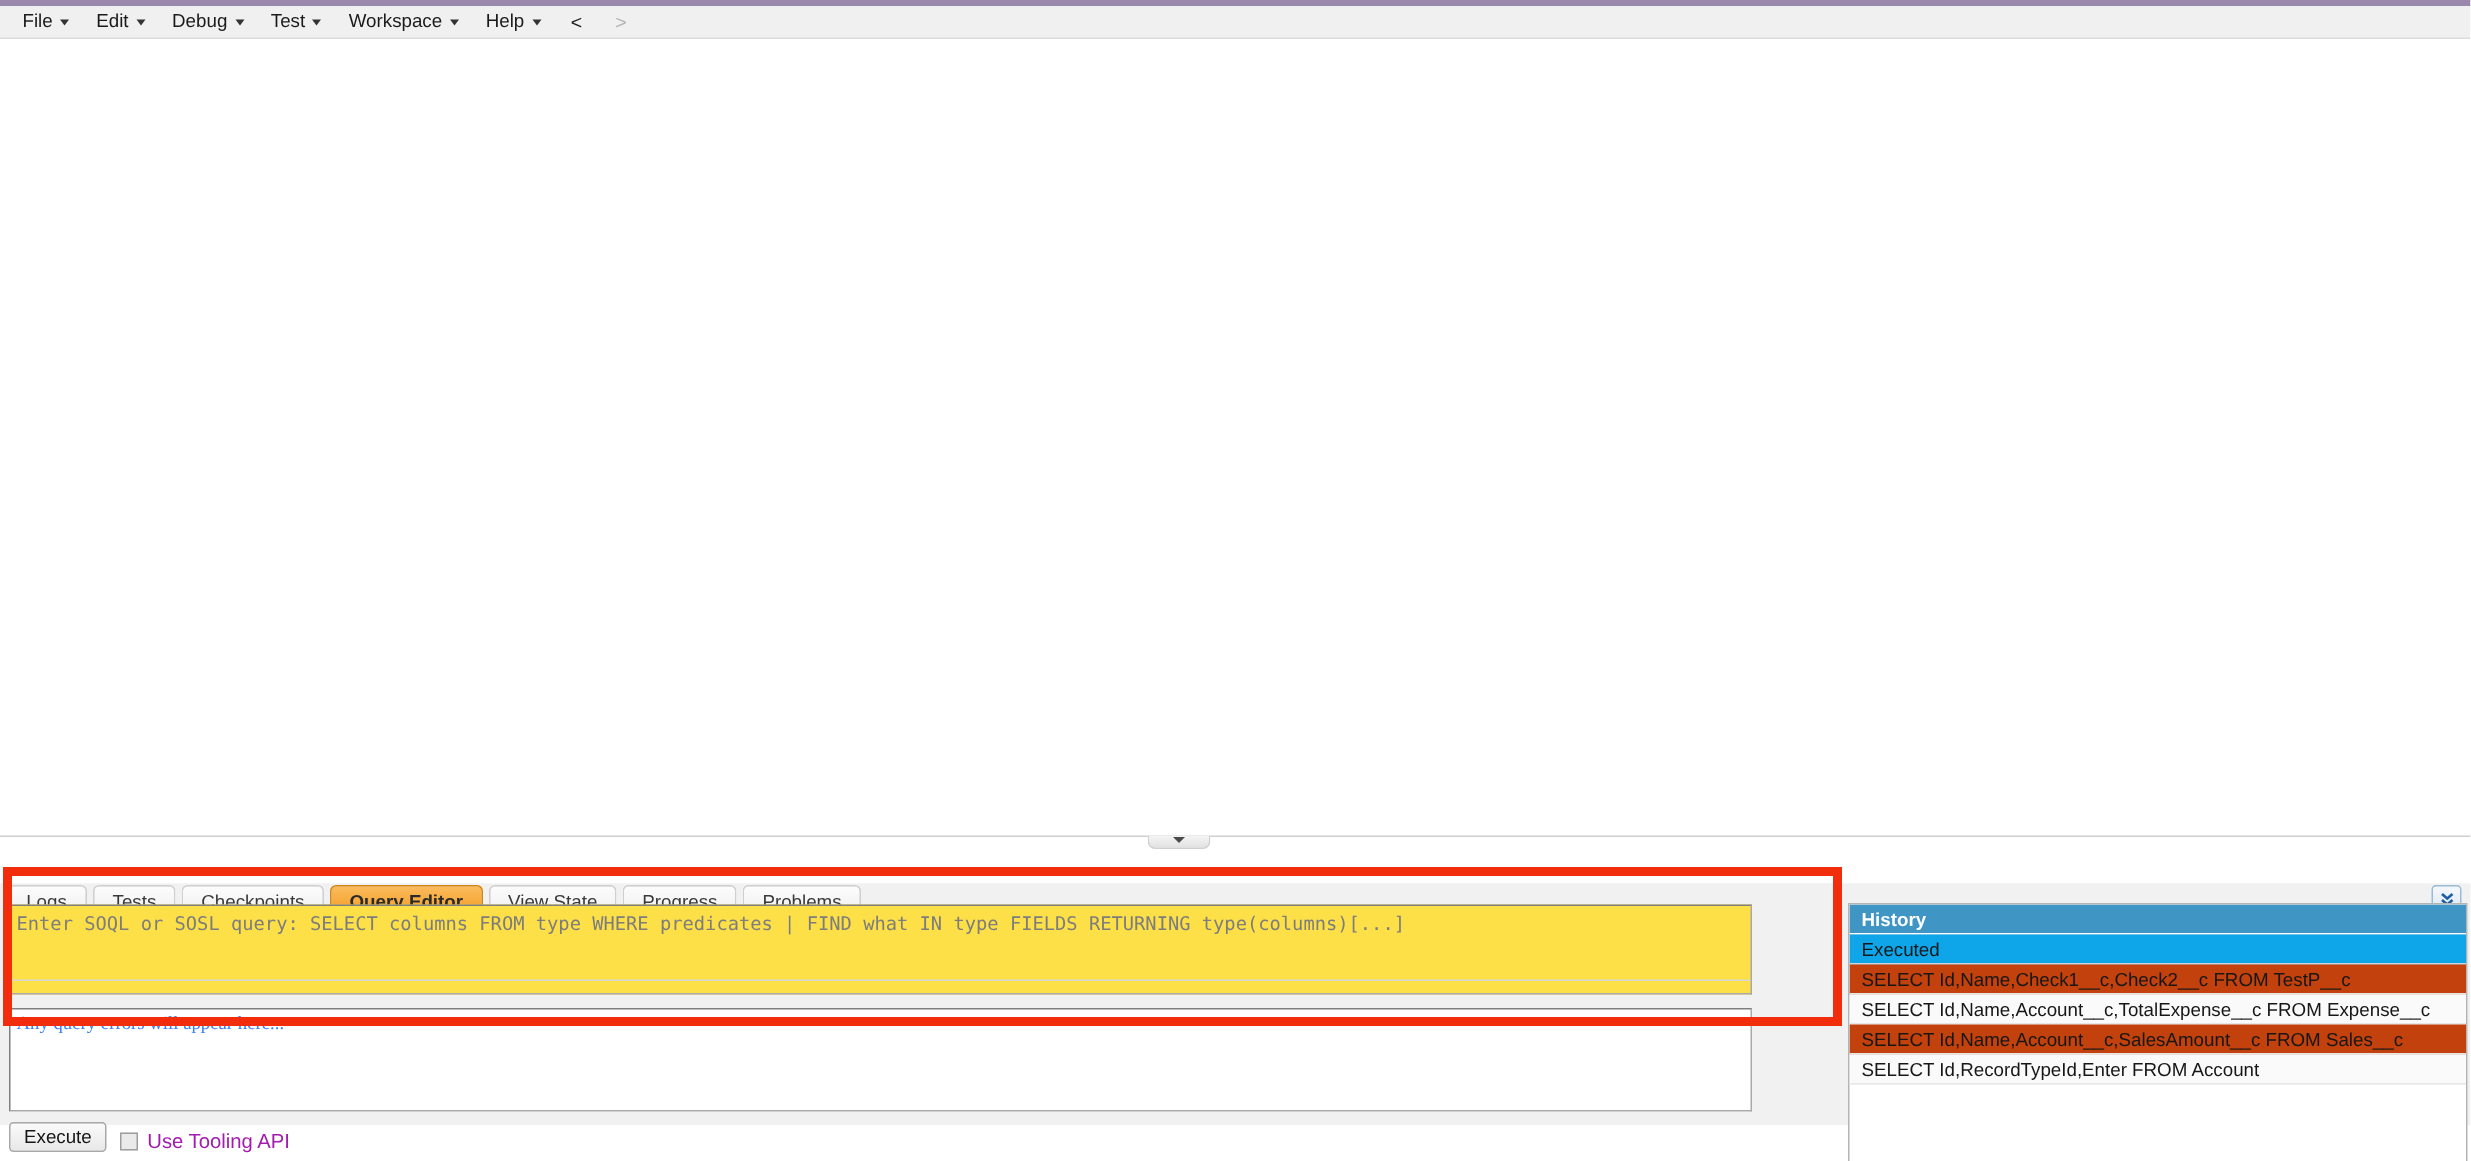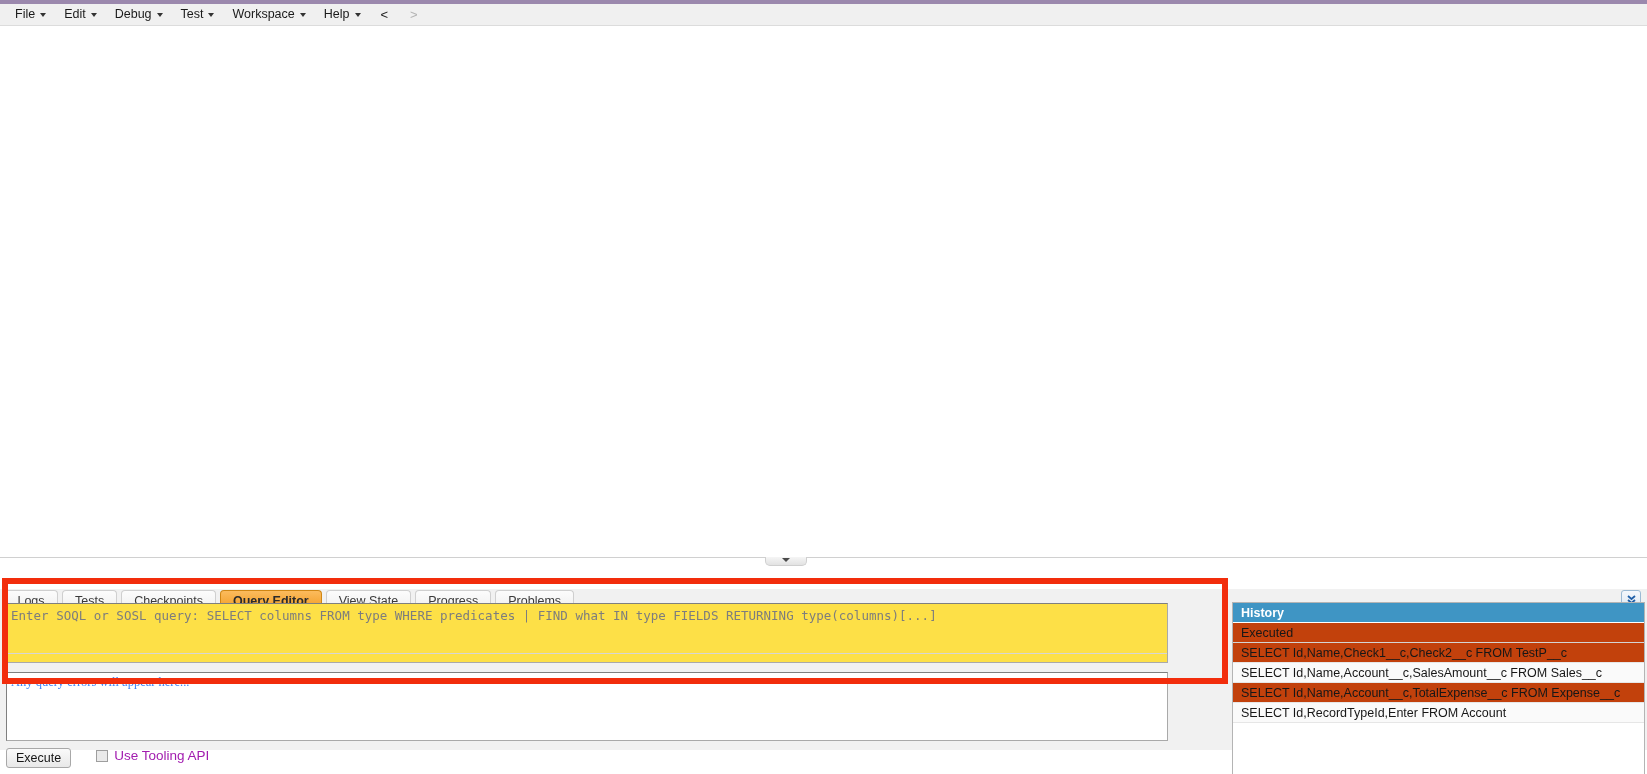--- a/index.html
+++ b/index.html
@@ -155,21 +155,21 @@
   .error-placeholder {
     font-family: Liberation Serif, serif;
     font-size: 12.5px; color: #3b82f6;
     padding: 2px 4px 0 4px;
     white-space: nowrap;
   }
 
   
   .exec-row {
     position: absolute; left: 4px; top: 146px;
-    display: flex; align-items: flex-start; gap: 25px;
+    display: flex; align-items: flex-end; gap: 9px;
   }
   .exec-btn {
     height: 20px; padding: 0 9px;
     font-size: 12.5px; color: #151515;
     background: linear-gradient(#fafafa, #e8e8e8);
     border: 1px solid #a8a8a8; border-radius: 3px;
     display: flex; align-items: center;
     cursor: pointer;
   }
   .checkrow { display: flex; align-items: center; gap: 6px; cursor: pointer; }
@@ -189,21 +189,21 @@
     overflow: hidden;
   }
   .history-header {
     height: 20px; background: #3f95c4;
     display: flex; align-items: center;
     padding-left: 8px;
     color: #ffffff; font-size: 12.5px; font-weight: bold;
     border-bottom: 1px solid #ffffff;
   }
   .history-colhead {
-    height: 20px; background: #c2410c;
+    height: 20px; background: #0ea5e9;
     display: flex; align-items: center;
     padding-left: 8px;
     font-size: 12.5px; color: #171717;
     border-bottom: 1px solid #d4d4d4;
   }
   .history-row {
     height: 20px; display: flex; align-items: center;
     padding-left: 8px;
     font-size: 12.5px; color: #171717;
     border-bottom: 1px solid #e6e6e6;
@@ -325,22 +325,22 @@
           <span class="checkbox"></span>
           <span class="checklabel">Use Tooling API</span>
         </div>
       </div>
     </div>
 
     <div class="history">
       <div class="history-header">History</div>
       <div class="history-colhead">Executed</div>
       <div class="history-row">SELECT Id,Name,Check1__c,Check2__c FROM TestP__c</div>
+      <div class="history-row">SELECT Id,Name,Account__c,TotalExpense__c FROM Expense__c</div>
       <div class="history-row">SELECT Id,Name,Account__c,SalesAmount__c FROM Sales__c</div>
-      <div class="history-row">SELECT Id,Name,Account__c,TotalExpense__c FROM Expense__c</div>
       <div class="history-row">SELECT Id,RecordTypeId,Enter FROM Account</div>
     </div>
 
     <div class="status-strip"></div>
   </div>
 
   <div class="redbox"></div>
 
 </div>
 

